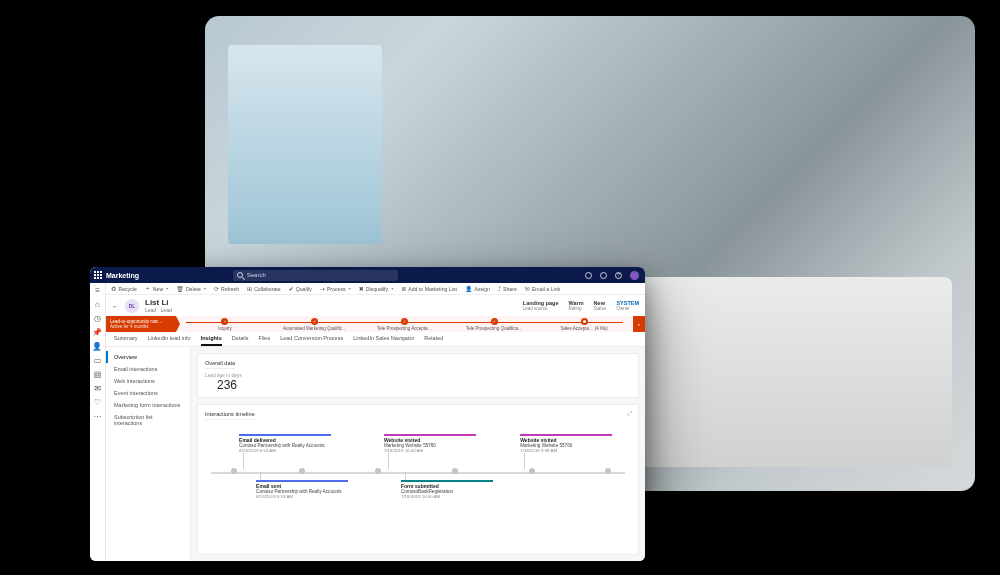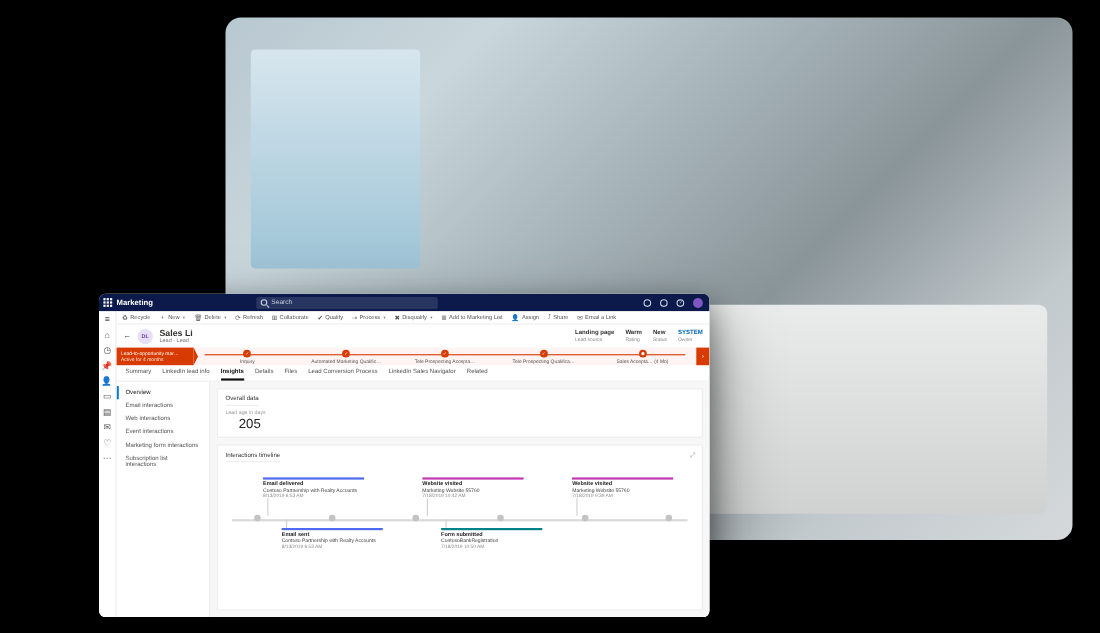--- a/index.html
+++ b/index.html
@@ -217,21 +217,21 @@
             <span>Email a Link</span>
           </span>
       </div>
 
       <div class="header">
         <span class="back">←</span>
         <div class="av">
             <span>DL</span>
           </div>
         <div>
-          <div class="name">Sales Li</div>
+          <div class="name">List Li</div>
           <div class="sub">Lead · Lead</div>
         </div>
         <div class="meta" id="meta-host">
             <div class="m">
               <div class="mv">Landing page</div>
               <div class="ml">Lead source</div>
             </div>
             <div class="m">
               <div class="mv">Warm</div>
               <div class="ml">Rating</div>
@@ -296,21 +296,21 @@
             <div class="sitem">Web interactions</div>
             <div class="sitem">Event interactions</div>
             <div class="sitem">Marketing form interactions</div>
             <div class="sitem">Subscription list interactions</div>
           </div>
         <div class="canvas">
           <div class="card overall">
             <div class="ctitle">Overall data</div>
             <div class="metric">
               <div class="mlabel">Lead age in days</div>
-              <div class="mnum">205</div>
+              <div class="mnum">236</div>
             </div>
           </div>
           <div class="card timeline-card">
             <div class="ctitle">Interactions timeline</div>
             <span class="expand">⤢</span>
             <div class="tl" id="tl-host">
                 <div class="axis"></div>
                 <div class="tick" style="left: 6%;"></div>
                 <div class="tick" style="left: 22%;"></div>
                 <div class="tick" style="left: 40%;"></div>

